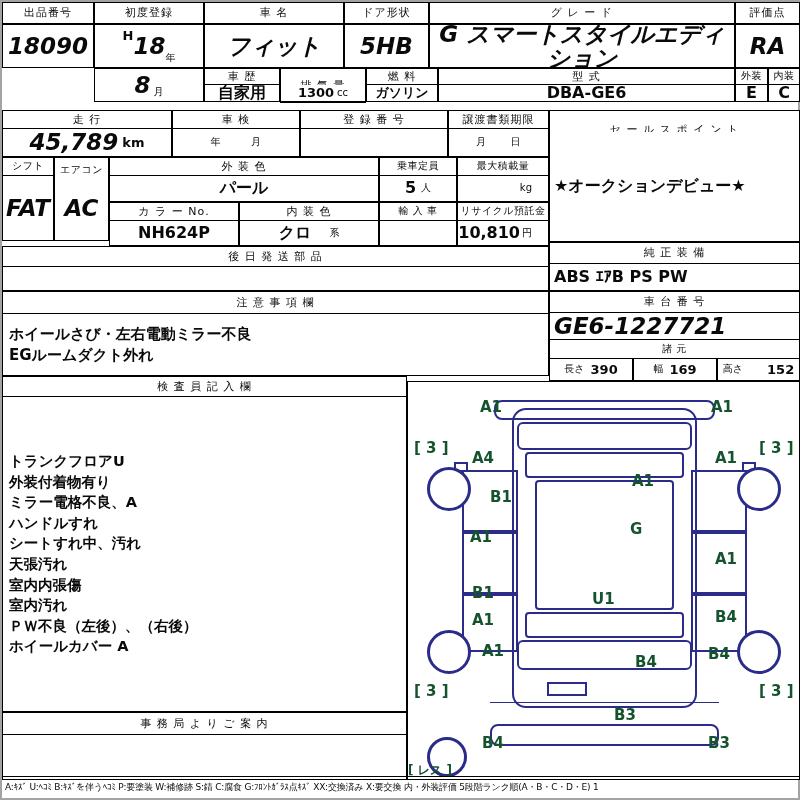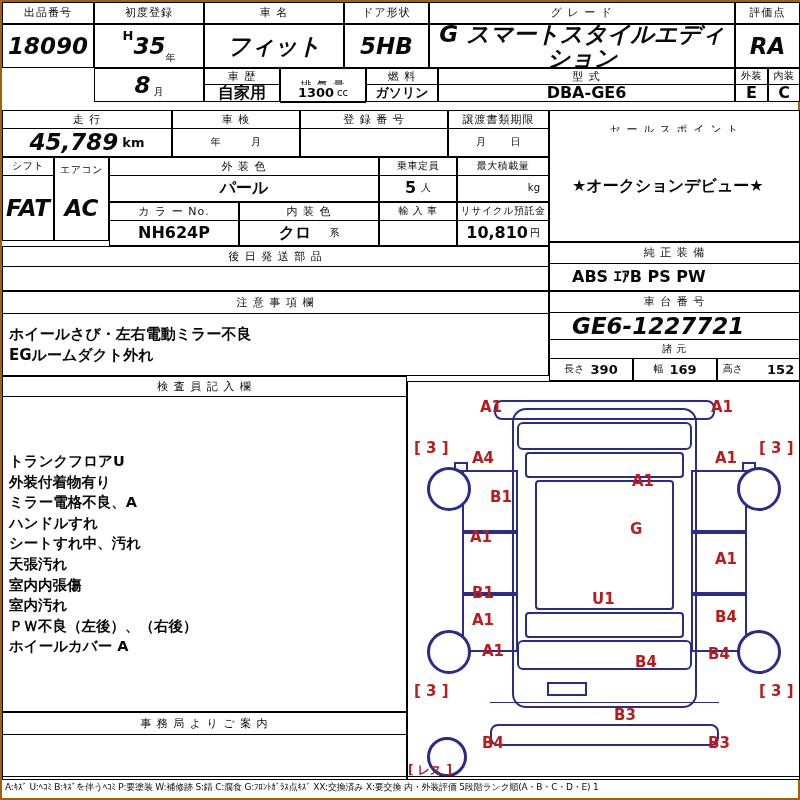--- a/index.html
+++ b/index.html
@@ -7,75 +7,75 @@
   body {
     width:800px; height:800px;
     background:#ffffff;
     font-family:"DejaVu Sans", sans-serif;
     color:#0a0a0a;
     overflow:hidden;
   }
   .sheet {
     position:relative;
     width:800px; height:800px;
-    border:2px solid #a16207;
+    border:2px solid #a3a3a3;
   }
   .cell {
     position:absolute;
     border:1px solid #000;
     display:flex;
     align-items:center;
     justify-content:center;
     overflow:hidden;
     line-height:1.05;
     text-align:center;
     background:#fff;
   }
   .lbl { font-size:11px; letter-spacing:1px; }
   .lbl-sm { font-size:10px; letter-spacing:0.5px; }
   .val-lg { font-size:23px; font-weight:bold;font-style:italic; }
   .val-md { font-size:16px; font-weight:bold; }
   .val-sm { font-size:13px; font-weight:bold; }
-  .left { justify-content:flex-start; padding-left:22px; text-align:right; }
-  .right { justify-content:flex-end; padding-right:8px; }
+  .left { justify-content:flex-start; padding-left:4px; text-align:right; }
+  .right { justify-content:flex-end; padding-right:16px; }
   .col { flex-direction:column; }
   .sub { font-size:10px; font-weight:normal; }
   .notes { align-items:flex-start; padding:4px 6px; text-align:left; }
   .notes div { font-size:15px; font-weight:bold; line-height:1.35; white-space:nowrap; }
   .inspect { align-items:flex-start; padding:3px 6px; text-align:left; }
   .inspect div { font-size:14.5px; font-weight:bold; line-height:1.42; white-space:nowrap; }
   .legend {
     position:absolute; left:0; bottom:0; width:800px; height:22px;
     border-top:1px solid #000;
     display:flex; align-items:center;
     font-size:9px; padding-left:3px; white-space:nowrap;
     letter-spacing:-0.2px;
   }
   .dg-txt {
-    position:absolute; font-size:15px; font-weight:bold; color:#b91c1c;
+    position:absolute; font-size:15px; font-weight:bold; color:#14532d;
     white-space:nowrap;
   }
   .dg-box { position:absolute; border:2px solid #2b2b8a; }
   .wheel {
     position:absolute; border:3px solid #2b2b8a; border-radius:50%;
     background:#fff;
   }
 </style>
 </head>
 <body>
 
 <div class="sheet">
 
   <div class="cell lbl" style="left:0;top:0;width:92px;height:22px">出品番号</div>
   <div class="cell val-lg" style="left:0;top:22px;width:92px;height:44px">18090</div>
 
   <div class="cell lbl" style="left:92px;top:0;width:110px;height:22px">初度登録</div>
   <div class="cell" style="left:92px;top:22px;width:110px;height:44px">
     <span class="val-sm" style="align-self:flex-start;padding-top:4px">H</span>
-    <span class="val-lg">35</span>
+    <span class="val-lg">18</span>
     <span class="sub" style="align-self:flex-end;padding-bottom:4px">年</span>
   </div>
 
   <div class="cell lbl" style="left:202px;top:0;width:140px;height:22px">車 名</div>
   <div class="cell val-lg" style="left:202px;top:22px;width:140px;height:44px">フィット</div>
 
   <div class="cell lbl" style="left:342px;top:0;width:85px;height:22px">ドア形状</div>
   <div class="cell val-lg" style="left:342px;top:22px;width:85px;height:44px">5HB</div>
 
   <div class="cell lbl" style="left:427px;top:0;width:306px;height:22px">グ レ ー ド</div>

